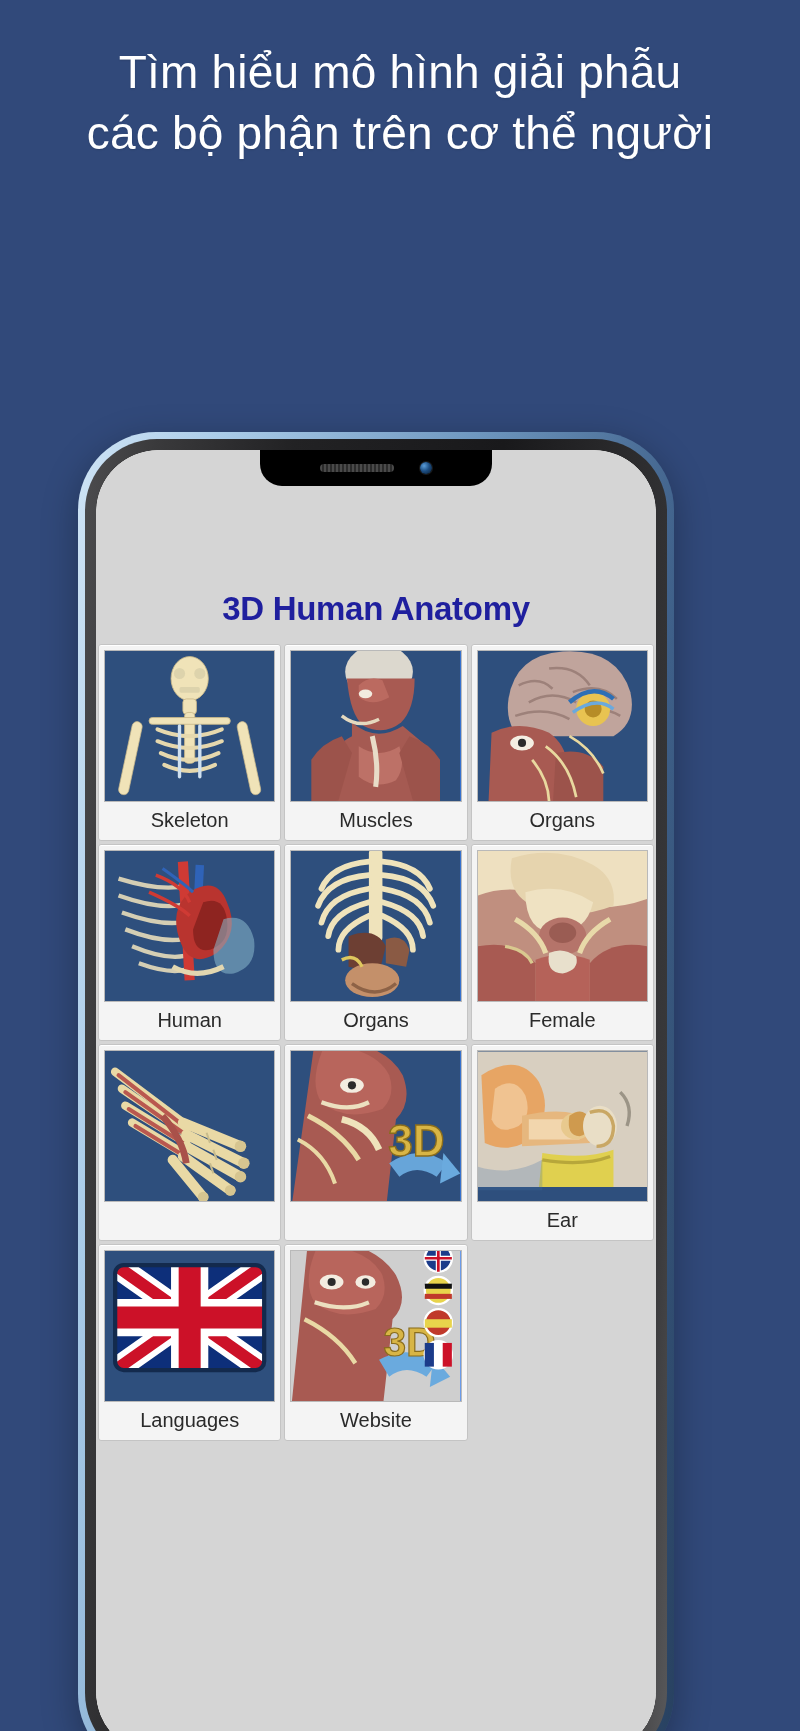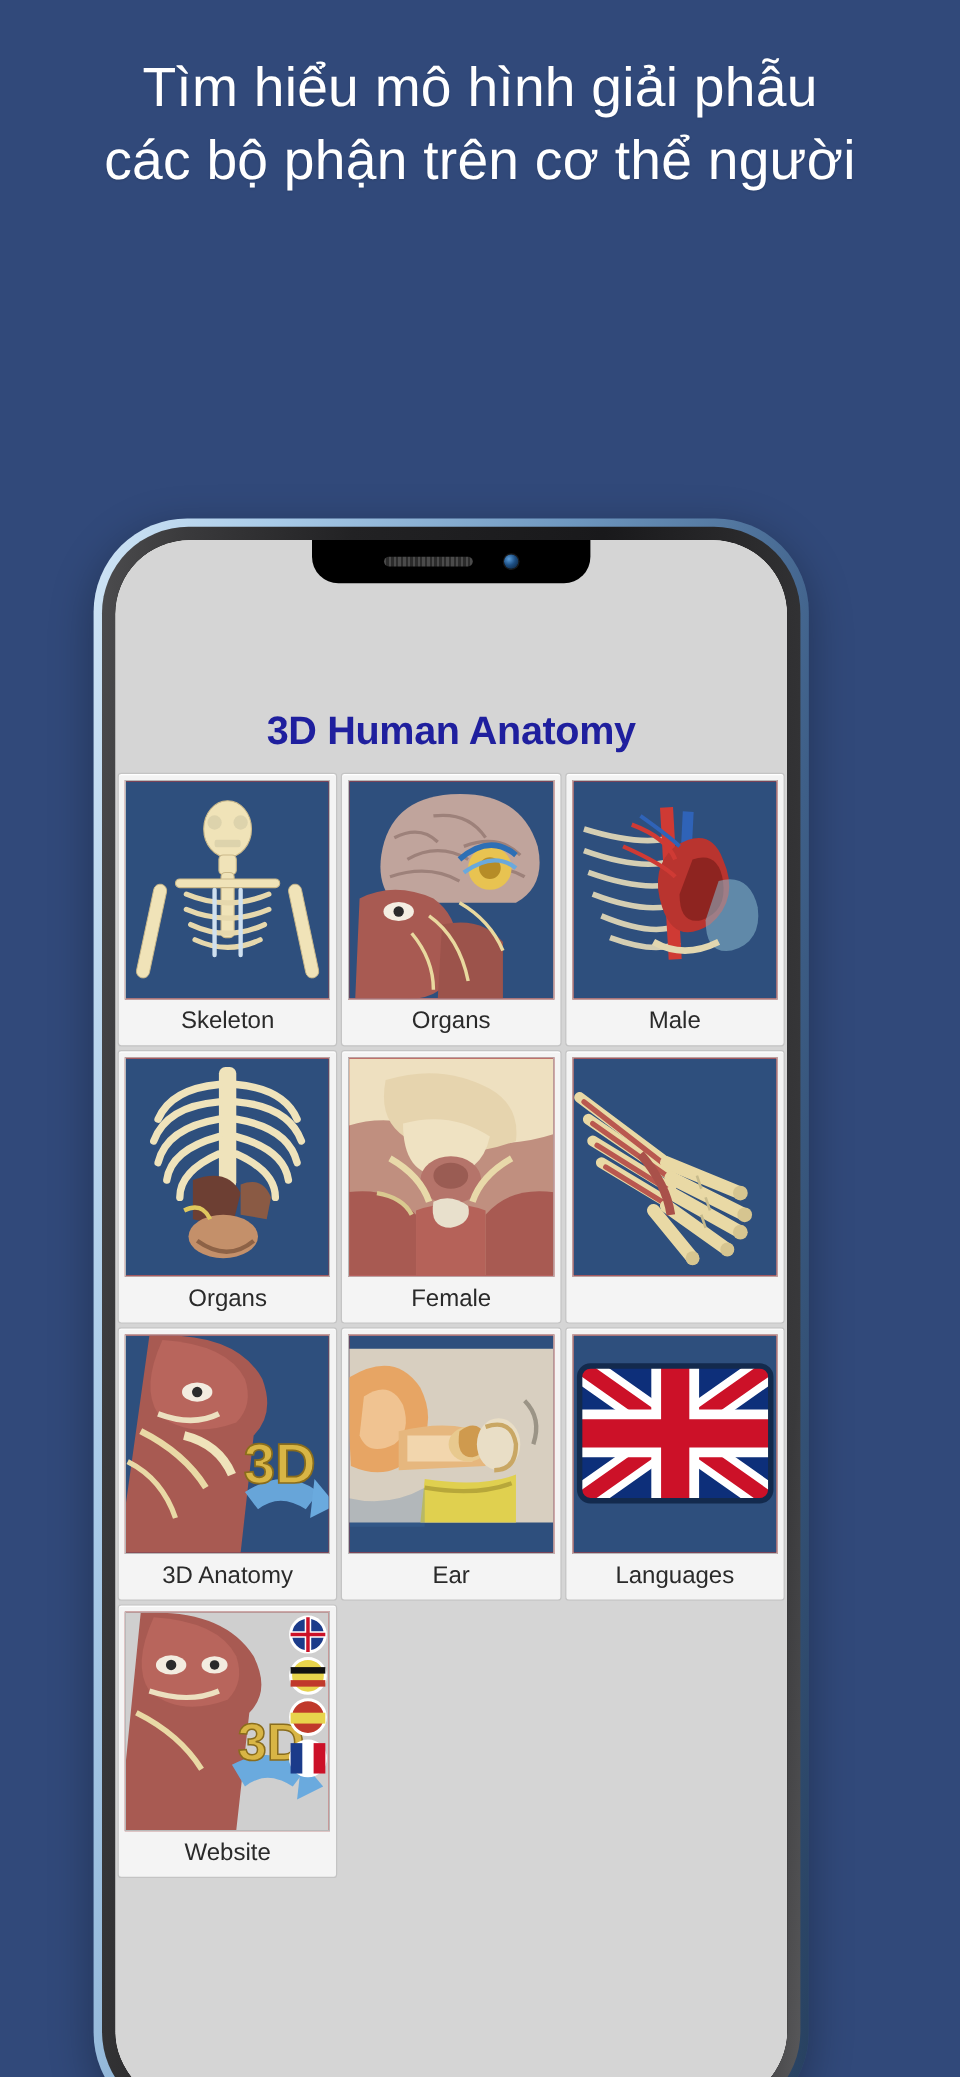--- a/index.html
+++ b/index.html
@@ -88,22 +88,22 @@
   }
   .tile{
     background:#f4f4f4;
     border:1px solid #c4c4c4;
     border-radius:3px;
     padding:5px 5px 0;
     display:flex; flex-direction:column;
     box-shadow:inset 0 1px 0 #fff;
   }
   .thumb{
-    width:100%; height:183px;
-    background:#b91c1c;
+    width:100%; height:152px;
+    background:#3b82f6;
     position:relative;
     overflow:hidden;
     border:1px solid #b9b9b9;
   }
   .tile-label{
     text-align:center;
     font-size:20px;
     color:#2a2a2a;
     padding:7px 0 8px;
     white-space:nowrap;
@@ -167,20 +167,38 @@
                   <g fill="#ddd3ac">
                     <circle cx="44" cy="19" r="3.3"></circle>
                       <circle cx="56" cy="19" r="3.3"></circle>
                     <rect x="44" y="27" width="12" height="3.4" rx="1"></rect>
                   </g>
                 </svg>
               </div>
               <div class="tile-label">Skeleton</div>
             </div>
 
+            <div class="tile">
+              <div class="thumb">
+                <svg class="art" viewBox="0 0 100 100" preserveAspectRatio="xMidYMid slice">
+                  <rect width="100" height="100" fill="#2e4f7d"></rect>
+                  <ellipse cx="52" cy="18" rx="20" ry="16" fill="#dcd8ce"></ellipse>
+                  <path d="M33 22 q2 22 10 28 q12 6 22 -2 q8 -8 8 -26 z" fill="#a85a52"></path>
+                  <path d="M40 26 q6 -6 14 -3 l4 10 q-10 6 -18 0 z" fill="#bb6a60"></path>
+                  <ellipse cx="44" cy="31" rx="4" ry="2.6" fill="#f2ece0"></ellipse>
+                  <path d="M36 48 q14 12 30 2 l12 10 q8 6 10 18 l0 22 -66 0 0 -24 q2 -14 14 -20z" fill="#a55a52"></path>
+                  <path d="M40 62 q12 8 24 0 q4 12 -2 20 q-12 6 -22 -2z" fill="#bd7167"></path>
+                  <path d="M48 56 q4 16 2 30" stroke="#e8dcc8" stroke-width="3" fill="none"></path>
+                  <path d="M12 70 q6 -10 18 -14 l6 10 -8 28 -16 2z" fill="#9c534b"></path>
+                  <path d="M88 70 q-6 -10 -18 -14 l-6 10 8 28 16 2z" fill="#9c534b"></path>
+                  <path d="M30 44 q10 8 22 2" stroke="#e5d9bf" stroke-width="2" fill="none"></path>
+                </svg>
+              </div>
+              <div class="tile-label">Muscles</div>
+            </div>
 
             <div class="tile">
               <div class="thumb">
                 <svg class="art" viewBox="0 0 100 100" preserveAspectRatio="xMidYMid slice">
                   <rect width="100" height="100" fill="#2e4f7d"></rect>
                   <path d="M18 34 q4 -26 32 -28 q32 -2 40 24 q4 18 -10 26 l-56 0 q-8 -8 -6 -22z" fill="#c0a49c"></path>
                   <g stroke="#9d817a" stroke-width="1.5" fill="none">
                     <path d="M24 26 q12 -6 20 2"></path>
                       <path d="M30 36 q14 -8 28 0"></path>
                     <path d="M42 16 q16 -2 24 10"></path>
@@ -226,21 +244,21 @@
                   <g stroke="#cf3a34" stroke-width="2" fill="none">
                     <path d="M30 20 q16 6 20 16"></path>
                       <path d="M26 30 q18 8 24 14"></path>
                   </g>
                   <g stroke="#2f63b8" stroke-width="1.8" fill="none">
                     <path d="M34 16 q14 10 18 14"></path>
                   </g>
                   <path d="M40 74 q14 8 30 0" stroke="#e2d7b0" stroke-width="3" fill="none"></path>
                 </svg>
               </div>
-              <div class="tile-label">Male</div>
+              <div class="tile-label">Human</div>
             </div>
 
             <div class="tile">
               <div class="thumb">
                 <svg class="art" viewBox="0 0 100 100" preserveAspectRatio="xMidYMid slice">
                   <rect width="100" height="100" fill="#2e4f7d"></rect>
                   <rect x="46" y="4" width="8" height="56" rx="3" fill="#efe3bb"></rect>
                   <g stroke="#efe3bb" stroke-width="3.4" fill="none" stroke-linecap="round">
                     <path d="M46 12 q-22 2 -28 16"></path>
                       <path d="M54 12 q22 2 28 16"></path>
@@ -335,21 +353,20 @@
                   <circle cx="36" cy="26" r="2.4" fill="#2b2b2b"></circle>
                   <path d="M18 36 q16 6 28 0" stroke="#ece0c0" stroke-width="2.6" fill="none"></path>
                   <path d="M10 44 q20 10 30 26" stroke="#e9d9a5" stroke-width="3" fill="none"></path>
                   <path d="M4 58 q16 8 22 26" stroke="#e9d9a5" stroke-width="2.4" fill="none"></path>
                   <path d="M30 46 q16 4 22 18" stroke="#efe3bb" stroke-width="4" fill="none"></path>
                   <path d="M58 72 q18 -12 34 0 l-6 8 q-12 -8 -22 0z" fill="#6aaade" opacity=".95"></path>
                   <path d="M90 66 l10 12 -12 6z" fill="#6aaade"></path>
                   <text x="74" y="68" font-family="Liberation Sans, sans-serif" font-size="26" font-weight="bold" fill="#d8b545" text-anchor="middle" stroke="#8a6d1c" stroke-width=".8">3D</text>
                 </svg>
               </div>
-              <div class="tile-label">3D Anatomy</div>
             </div>
 
             <div class="tile">
               <div class="thumb">
                 <svg class="art" viewBox="0 0 100 100" preserveAspectRatio="xMidYMid slice">
                   <rect width="100" height="100" fill="#2e4f7d"></rect>
                   <path d="M0 6 h100 v80 h-100z" fill="#d8cfc0"></path>
                   <path d="M2 20 q22 -14 34 4 q8 16 -2 30 q-12 14 -30 6z" fill="#e7a564"></path>
                   <path d="M10 28 q12 -8 18 4 q4 12 -4 18 q-12 6 -16 -4z" fill="#f0c391"></path>
                   <path d="M26 44 q26 -6 40 2 l0 14 -40 2z" fill="#e6b77e"></path>

